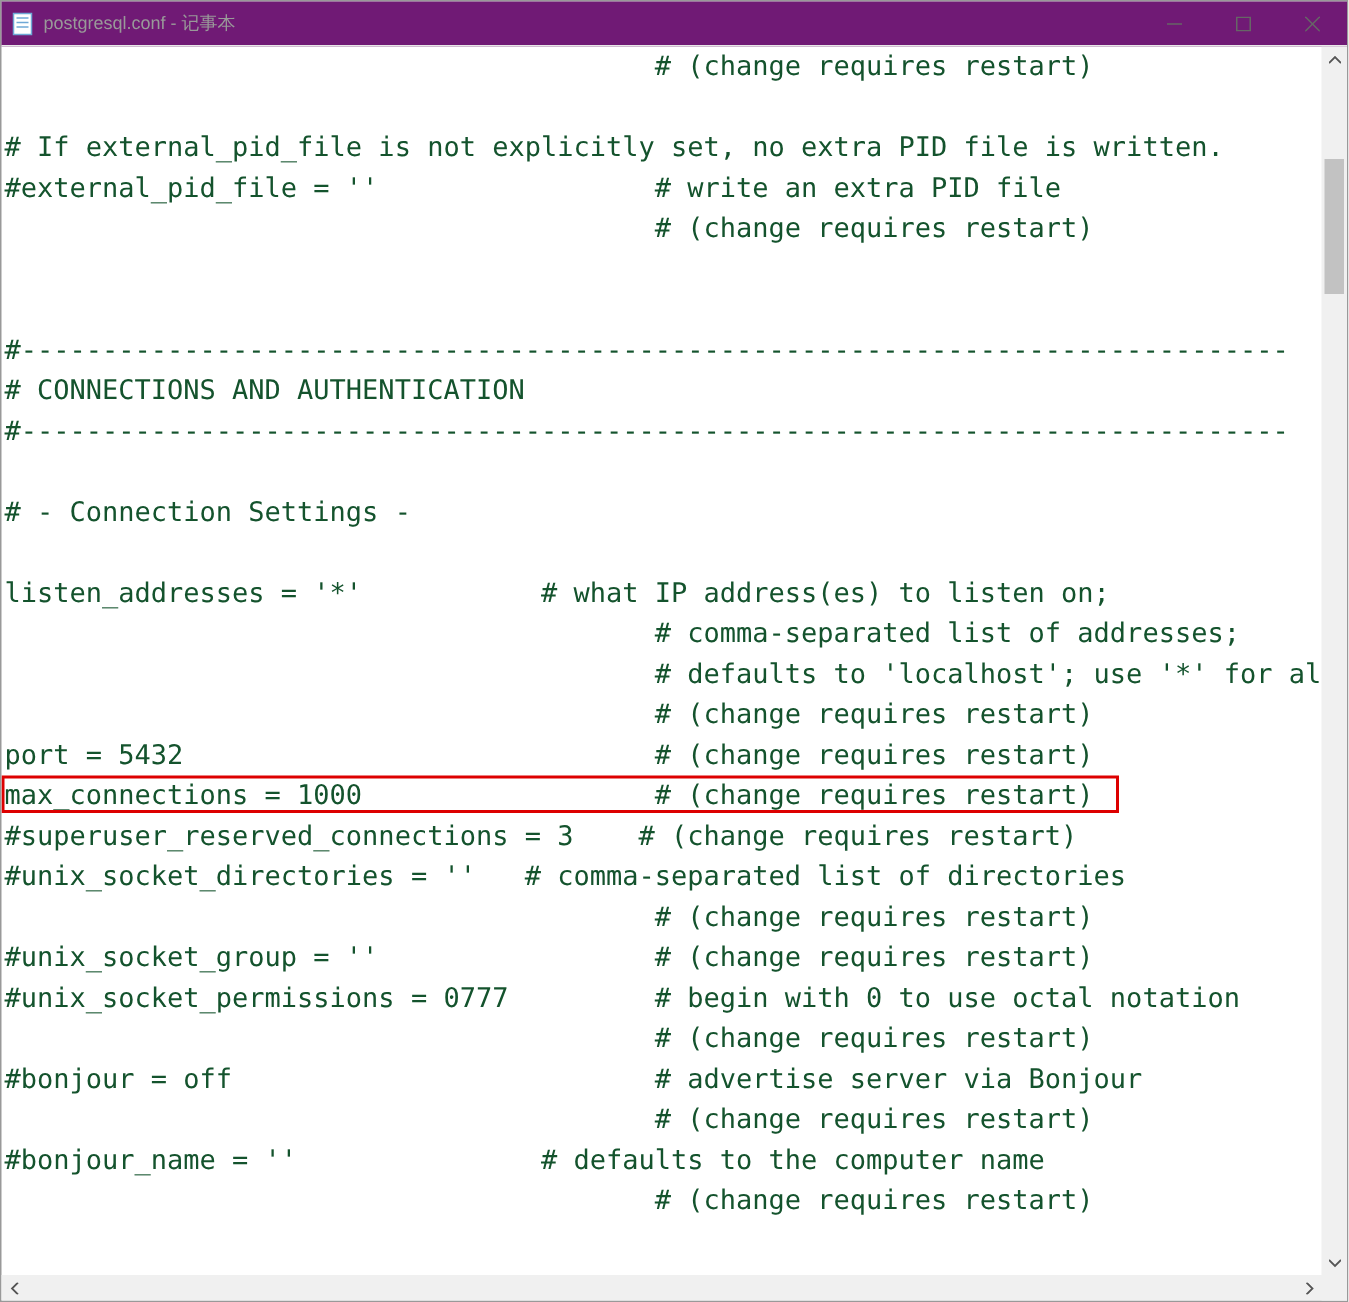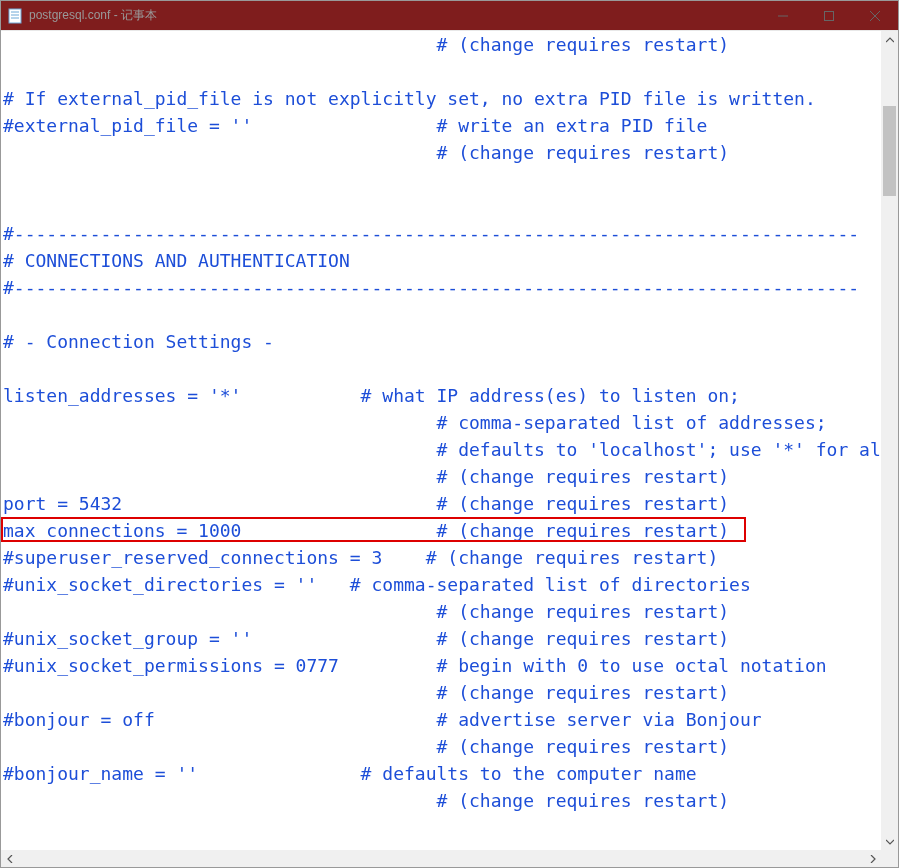--- a/index.html
+++ b/index.html
@@ -12,21 +12,21 @@
   }
   .window {
     width: 899px; height: 868px;
     border: 1px solid #999;
     display: flex;
     flex-direction: column;
     background: #fff;
   }
   .titlebar {
     height: 30px;
-    background: #7f1d1d;
+    background: #701a75;
     display: flex;
     align-items: center;
     padding-left: 6px;
     color: #999;
     font-size: 12px;
     border-bottom: 1px solid #e8e8e8;
   }
   .titlebar .icon {
     width: 16px; height: 16px;
     margin-right: 6px;
@@ -66,21 +66,21 @@
   .editor {
     flex: 1 1 auto;
     overflow: hidden;
     position: relative;
   }
   .editor-content {
     font-family: Consolas, "Microsoft YaHei", monospace;
     font-size: 18px;
     line-height: 27px;
     white-space: pre;
-    color: #1d4ed8;
+    color: #14532d;
     padding: 0 2px;
     tab-size: 8;
     position: relative;
   }
   .editor-content .line {
     height: 27px;
     position: relative;
   }
   .editor-content .hl {
     position: absolute;

